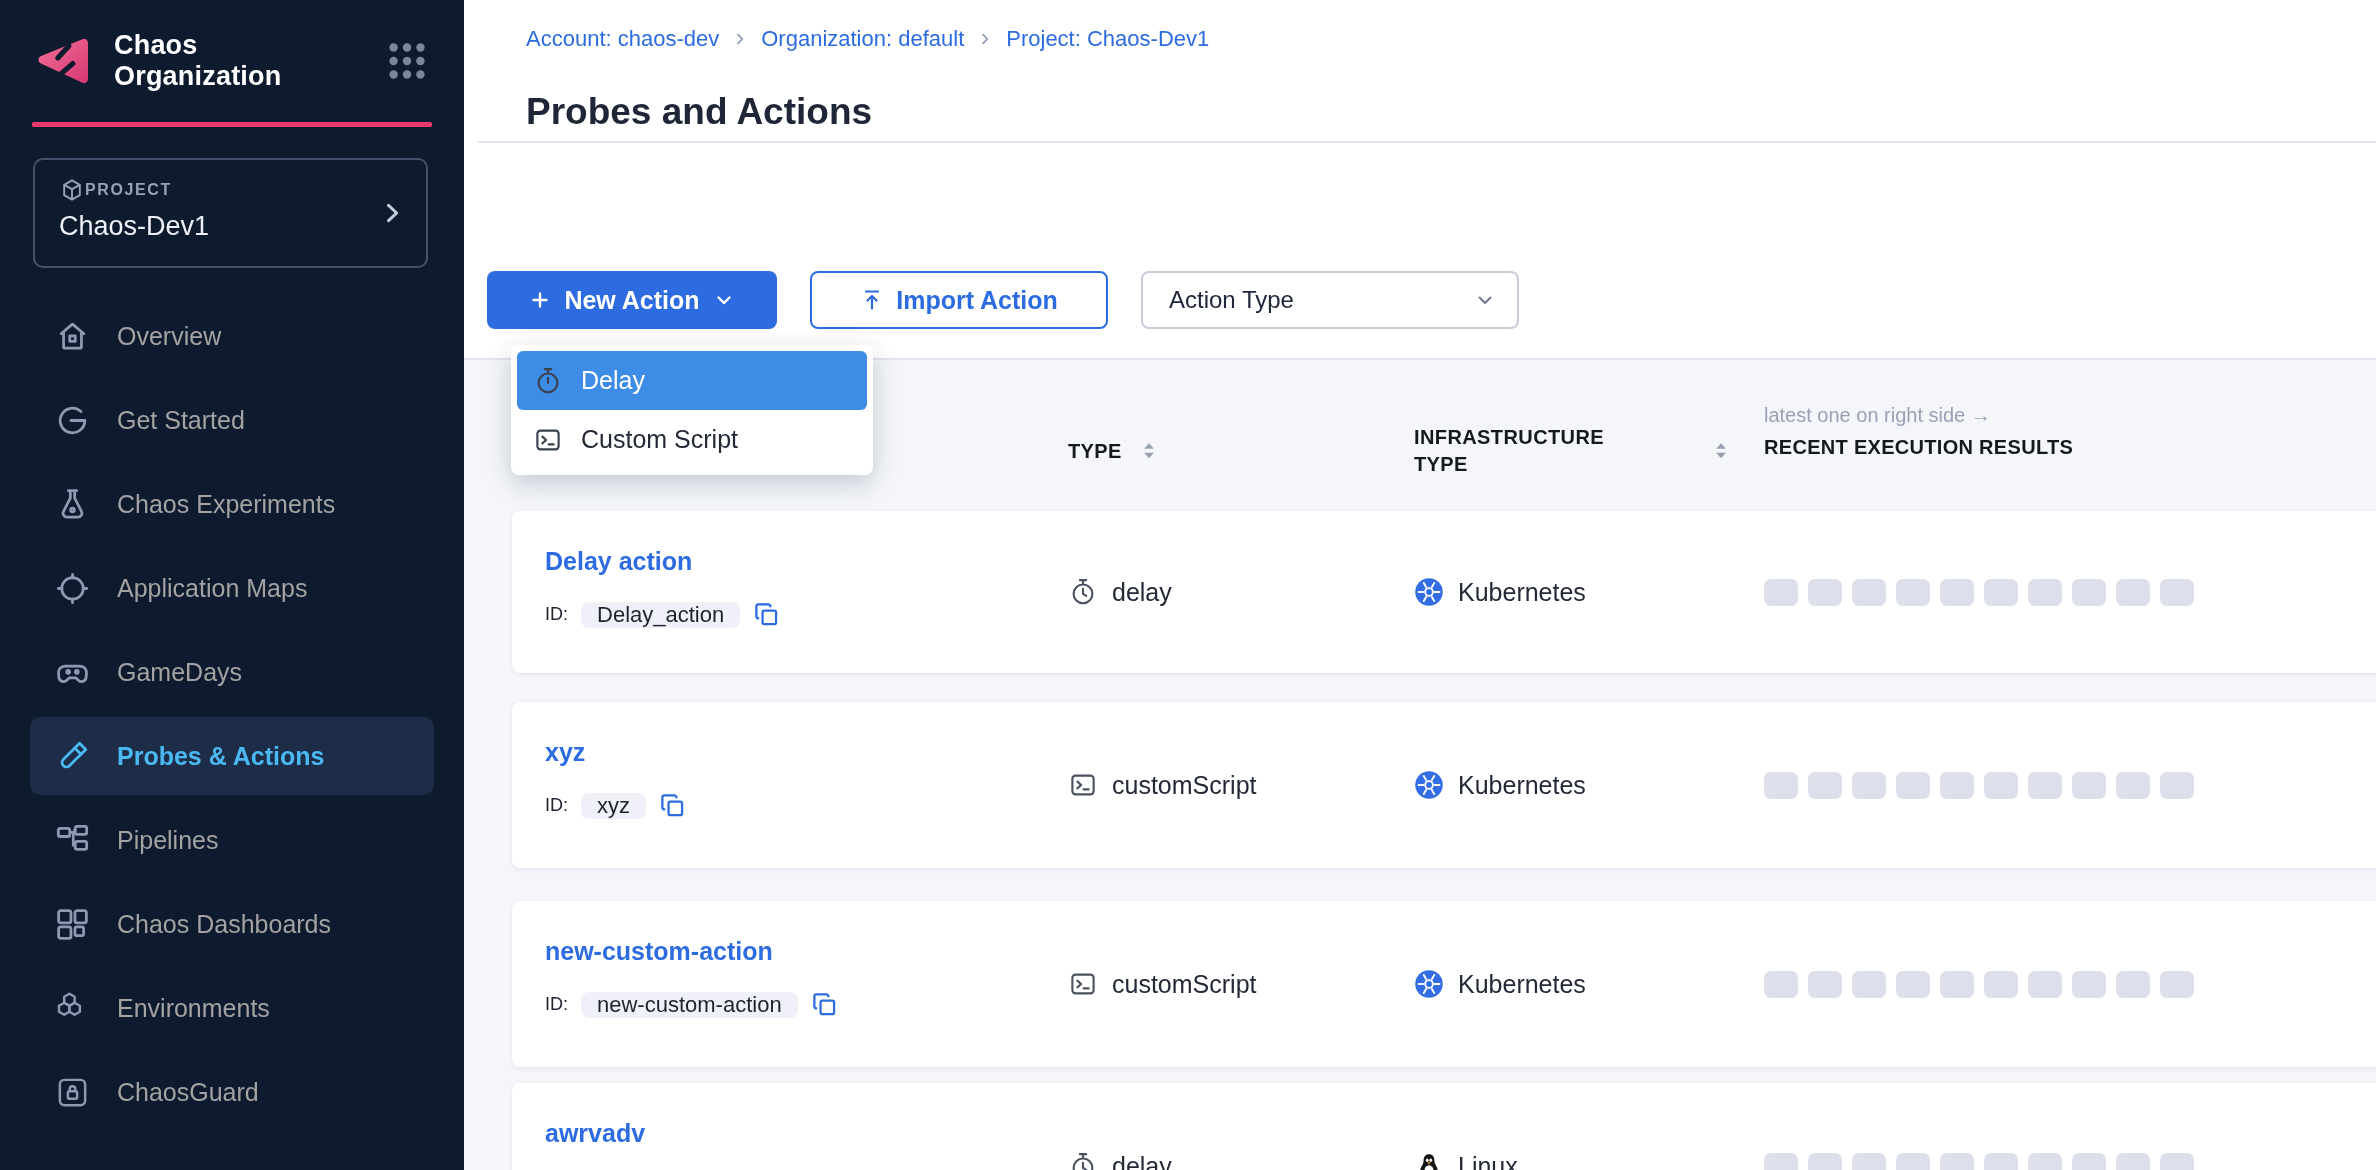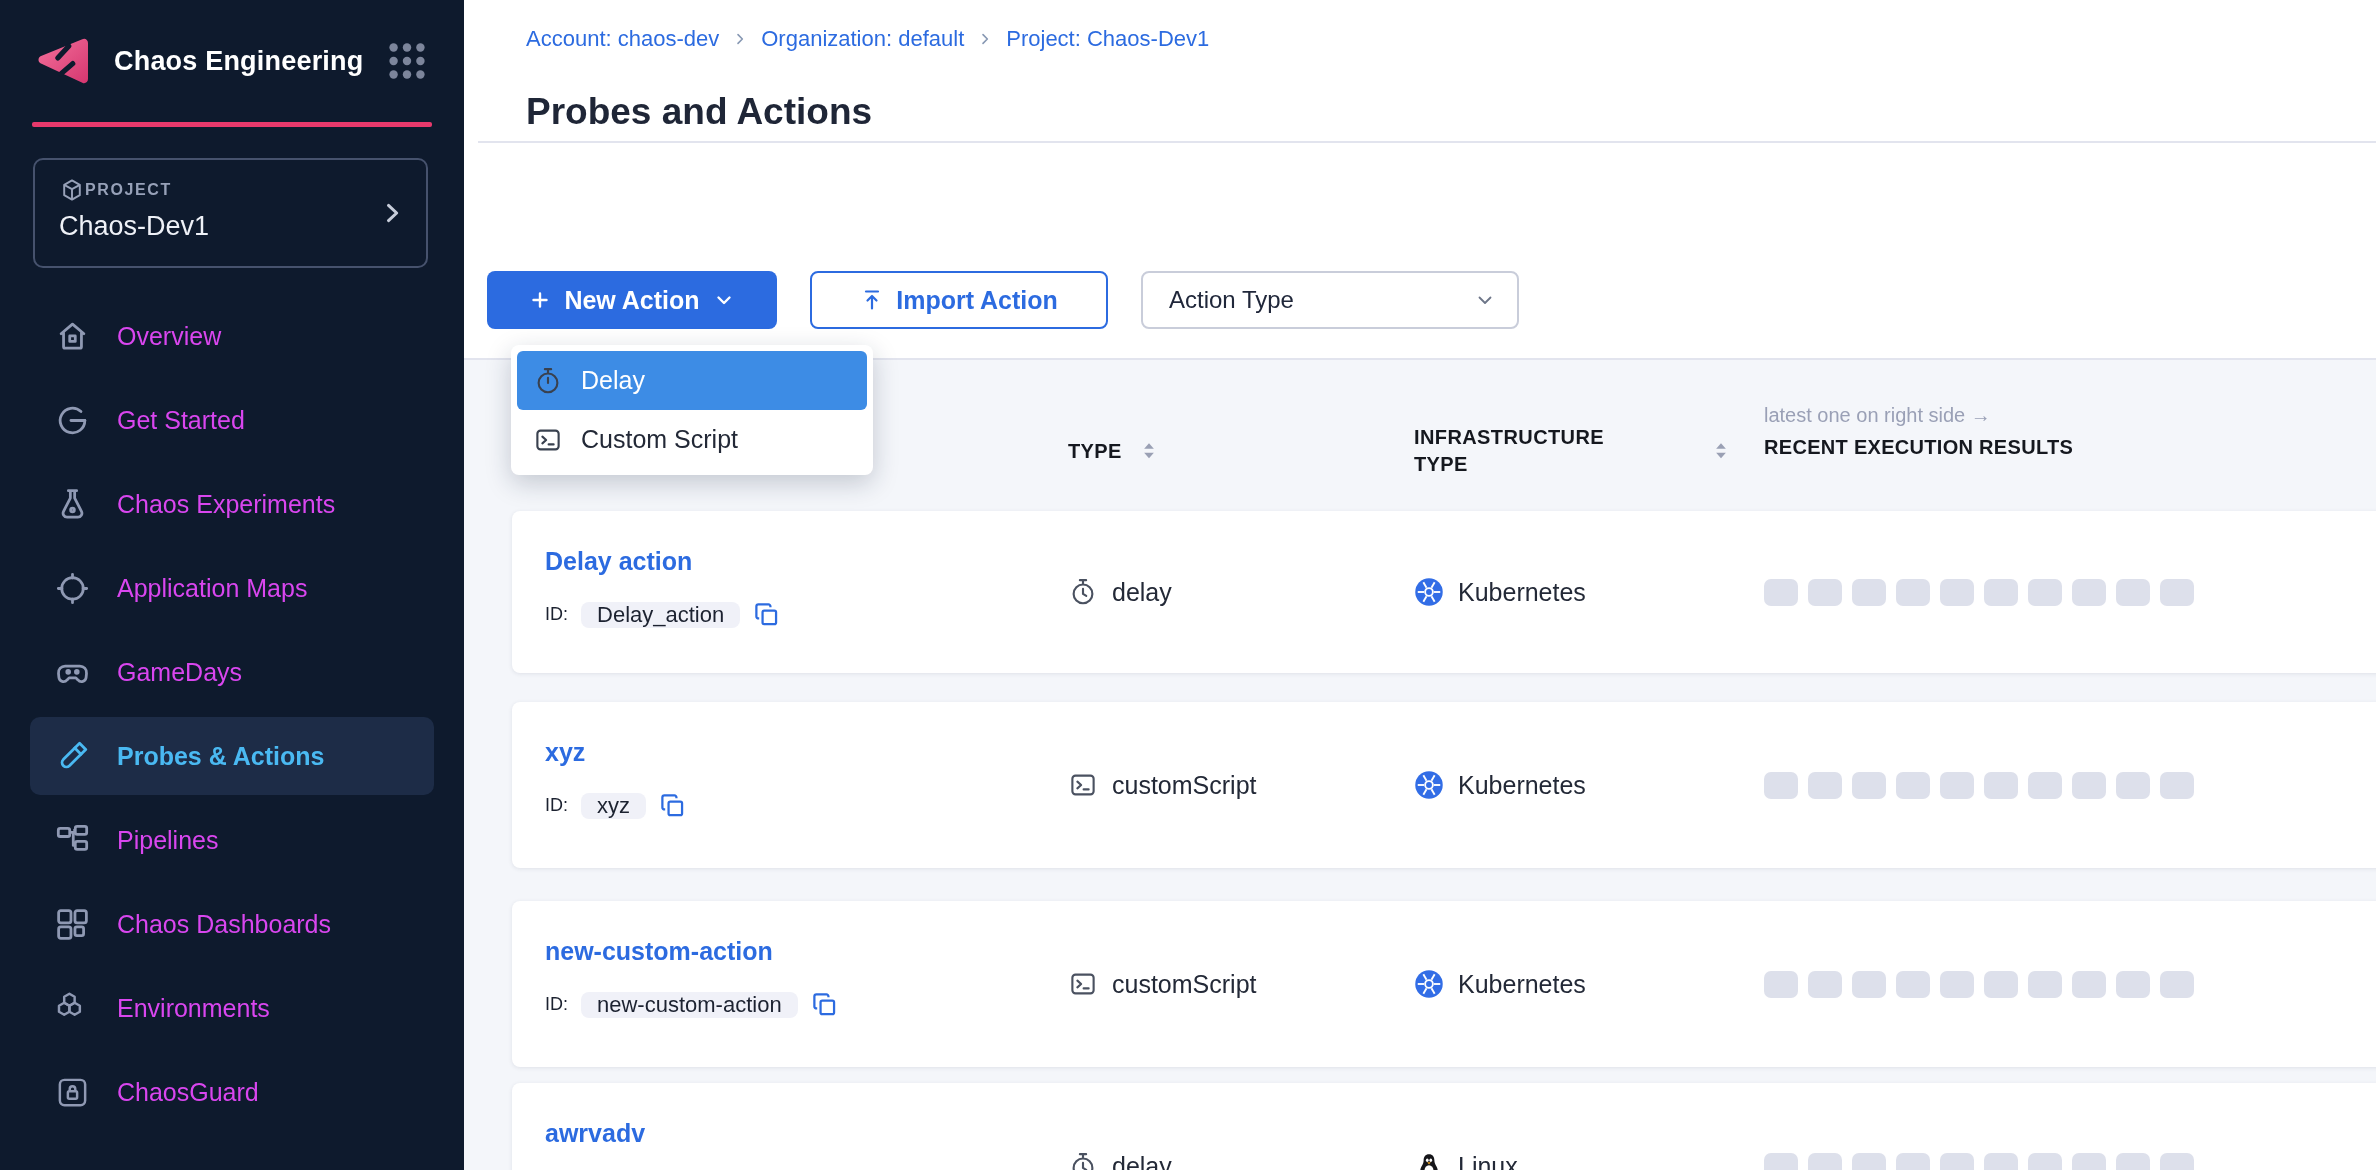--- a/index.html
+++ b/index.html
@@ -13,21 +13,21 @@
   .app-title{flex:1;color:#fff;font-size:27px;font-weight:700;letter-spacing:.2px;}
   .grid-icon{width:46px;height:46px;flex:0 0 auto;cursor:pointer;}
   .pink-divider{position:absolute;top:122px;left:32px;right:32px;height:5px;background:#e8396c;border-radius:2px;}
   .project-card{position:absolute;top:158px;left:33px;right:36px;height:110px;border:2px solid #46526d;border-radius:10px;padding:17px 24px;cursor:pointer;}
   .proj-top{display:flex;align-items:center;}
   .proj-top svg{width:26px;height:26px;}
   .proj-label{color:#97a1b8;font-size:16px;font-weight:700;letter-spacing:1.6px;}
   .proj-name{margin-top:8px;color:#eef1f7;font-size:27px;}
   .proj-chevron{position:absolute;right:20px;top:50%;transform:translateY(-50%);width:28px;height:28px;}
   .nav{position:absolute;top:291px;left:0;right:0;}
-  .nav-item{height:78px;margin:6px 30px 0;padding-left:24px;display:flex;align-items:center;gap:26px;border-radius:10px;cursor:pointer;color:#d946ef;font-size:25px;}
+  .nav-item{height:78px;margin:6px 30px 0;padding-left:24px;display:flex;align-items:center;gap:26px;border-radius:10px;cursor:pointer;color:#a3a3a3;font-size:25px;}
   .nav-item svg{width:37px;height:37px;color:#8f99b3;flex:0 0 auto;}
   .nav-item.active{background:#1d2c47;color:#4ab9f2;font-weight:600;}
   .nav-item.active svg{color:#4ab9f2;}
 
   
   .main{position:absolute;left:464px;top:0;right:0;bottom:0;background:#fff;}
   .page-header{position:absolute;top:0;left:0;right:0;height:143px;border-bottom:2px solid #e2e4ee;background:#fff;margin-left:14px;}
   .breadcrumb{position:absolute;top:26px;left:48px;display:flex;align-items:center;gap:13px;font-size:22px;}
   .crumb{color:#2c6be0;text-decoration:none;cursor:pointer;}
   .crumb-sep{width:16px;height:16px;}
@@ -89,21 +89,21 @@
         <defs>
             <linearGradient id="pg" x1="0" y1="0" x2="1" y2="1">
           <stop offset="0" stop-color="#f4719c"></stop>
               <stop offset="1" stop-color="#d5366f"></stop>
         </linearGradient>
           </defs>
         <path fill="url(#pg)" d="M20.2 3.6c1-.6 2.2.2 2.2 1.4v14c0 1.2-1.2 2-2.2 1.4L4 12.9c-1-.6-1-2.1 0-2.7z" transform="translate(-1.5,0)"></path>
         <path d="M13.5 6.2l-4.3 4.6" stroke="#0e1a2d" stroke-width="2" stroke-linecap="round" fill="none"></path>
         <path d="M15 13l-4.6 4" stroke="#0e1a2d" stroke-width="2" stroke-linecap="round" fill="none"></path>
       </svg>
-      <span class="app-title">Chaos Engineering</span>
+      <span class="app-title">Chaos Organization</span>
       <svg class="grid-icon" viewBox="0 0 24 24" fill="#7c859b">
         <circle cx="5" cy="5" r="2.2"></circle>
           <circle cx="12" cy="5" r="2.2"></circle>
           <circle cx="19" cy="5" r="2.2"></circle>
         <circle cx="5" cy="12" r="2.2"></circle>
           <circle cx="12" cy="12" r="2.2"></circle>
           <circle cx="19" cy="12" r="2.2"></circle>
         <circle cx="5" cy="19" r="2.2"></circle>
           <circle cx="12" cy="19" r="2.2"></circle>
           <circle cx="19" cy="19" r="2.2"></circle>

